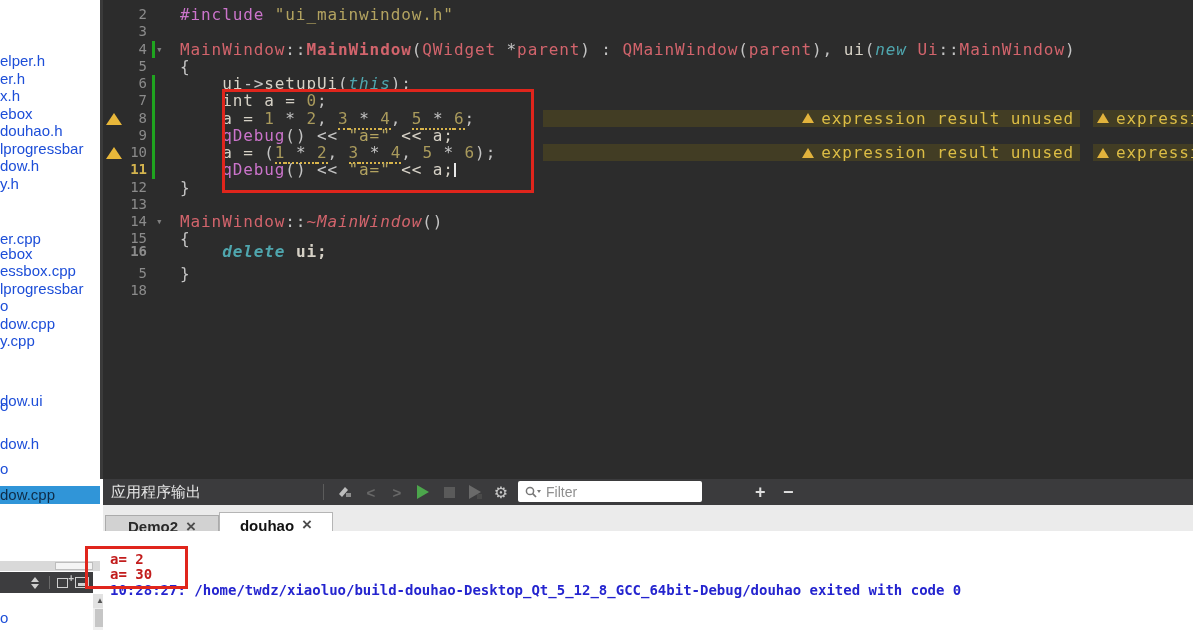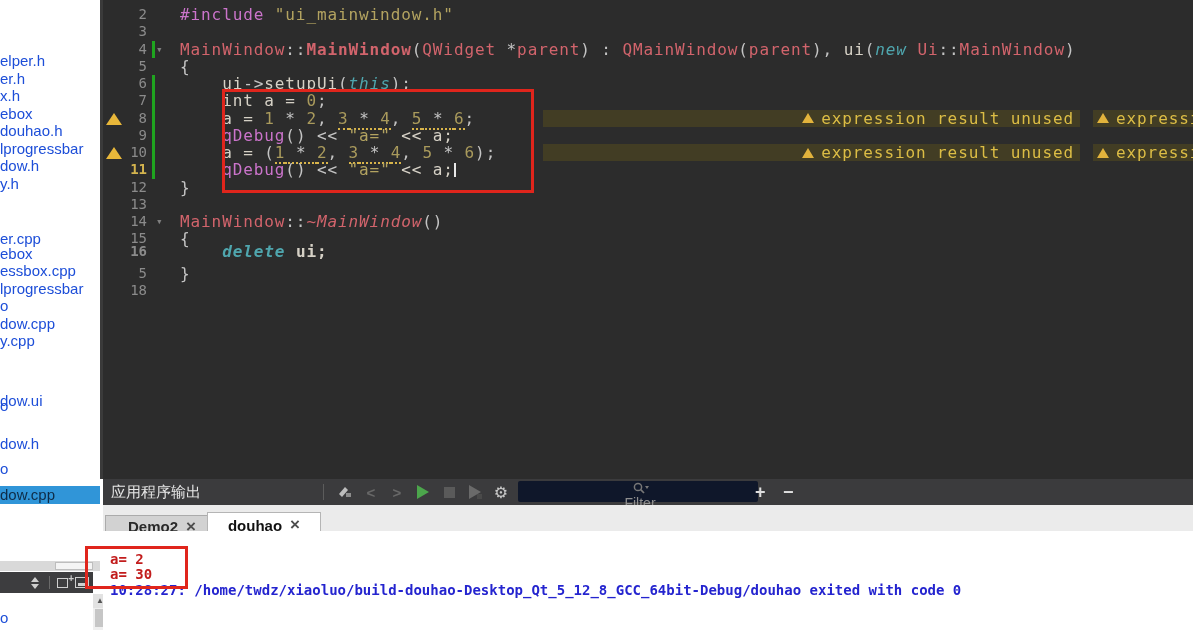--- a/index.html
+++ b/index.html
@@ -53,28 +53,28 @@
   .ohead{position:absolute;left:0;top:0;width:1090px;height:26px;background:#3b3b3d;display:flex;align-items:center;}
   .otitle{color:#e6e6e6;font-size:15px;padding-left:8px;width:200px;}
   .osep{width:1px;height:16px;background:#5c5c5c;margin-left:6px;margin-right:8px;}
   .oicon{width:26px;height:20px;display:flex;align-items:center;justify-content:center;color:#bdbdbd;}
   .chev{color:#686868;font-size:15px;font-weight:bold;}
   .play{width:0;height:0;border-top:7px solid transparent;border-bottom:7px solid transparent;border-left:12px solid #4ca64c;}
   .stop{width:11px;height:11px;background:#5a5a5a;}
   .dplay{position:relative;width:0;height:0;border-top:7px solid transparent;border-bottom:7px solid transparent;border-left:12px solid #6a6a6a;}
   .dplay:after{content:"";position:absolute;left:-4px;top:2px;width:5px;height:5px;background:#4a4a4a;}
   .gear{font-size:16px;color:#c8c8c8;}
-  .filter{position:absolute;left:415px;top:2px;width:240px;height:21px;background:#0f172a;border-radius:2px;
-          display:flex;align-items:center;flex-direction:column;}
+  .filter{position:absolute;left:415px;top:2px;width:184px;height:21px;background:#ffffff;border-radius:2px;
+          display:flex;align-items:center;}
   .filter .ph{color:#8f8f8f;font-size:14px;margin-left:4px;}
   .pm{position:absolute;top:0;height:26px;line-height:26px;color:#dedede;font-size:18px;font-weight:bold;}
   .otabs{position:absolute;left:0;top:26px;width:1090px;height:26px;background:#ebebeb;}
   .otab{position:absolute;font-size:15px;font-weight:bold;display:flex;align-items:center;justify-content:center;gap:8px;box-sizing:border-box;margin-top:6px;}
   .otab.inactive{left:2px;top:4px;width:114px;height:22px;background:#d2d2d2;border:1px solid #ababab;border-bottom:none;color:#2a2a2a;}
-  .otab.active{left:104px;top:1px;width:114px;height:25px;background:#ffffff;border:1px solid #b5b5b5;border-bottom:none;color:#111111;}
+  .otab.active{left:116px;top:1px;width:114px;height:25px;background:#ffffff;border:1px solid #b5b5b5;border-bottom:none;color:#111111;}
   .closex{color:#4d4d4d;font-size:17px;font-weight:bold;line-height:14px;}
   .olog{position:absolute;left:0;top:52px;width:1090px;height:99px;background:#ffffff;
         font-family:"DejaVu Sans Mono",monospace;font-size:14px;font-weight:bold;}
   .olog .row{position:absolute;left:7px;white-space:pre;line-height:15px;}
   .olog .status{color:#2424cf;} .olog .stderr{color:#c21d1d;}
   
   .redbox{position:absolute;border:3px solid #e0251c;z-index:50;pointer-events:none;}
 </style>
 </head>
 <body>

